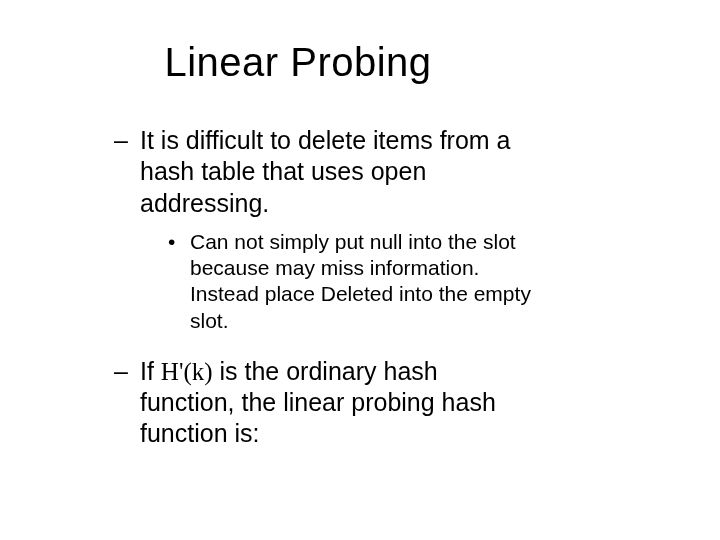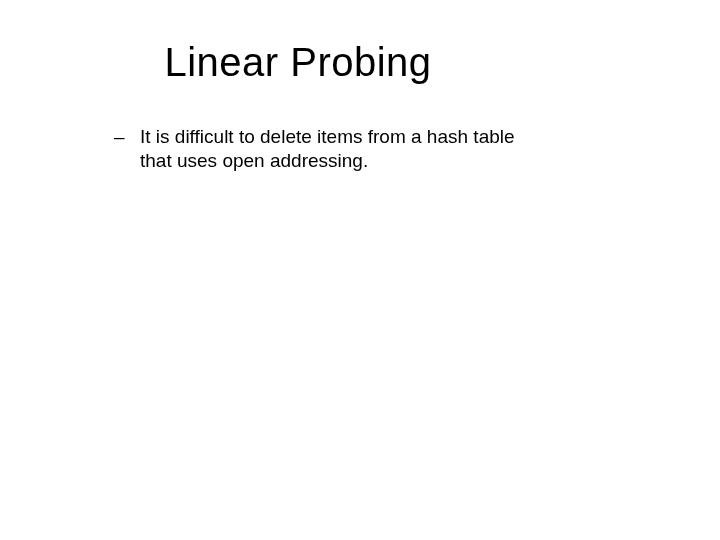--- a/index.html
+++ b/index.html
@@ -18,21 +18,21 @@
     padding: 30px 60px 40px 60px;
   }
   .title {
     text-align: center;
     font-size: 40px;
     font-weight: 400;
     margin: 10px 0 40px 0;
     letter-spacing: 0.5px;
   }
   .level1 {
-    font-size: 19px;
+    font-size: 25px;
     line-height: 1.25;
     margin: 0 0 10px 0;
     padding-left: 80px;
     text-indent: -26px;
   }
   .level1 .dash {
     display: inline-block;
     width: 26px;
     text-indent: 0;
   }
@@ -56,16 +56,22 @@
 <body>
 
 <div class="slide">
 
   <div class="title">Linear Probing</div>
 
   <div class="level1">
     <span class="dash">–</span><span>It is difficult to delete items from a hash table that uses open addressing.</span>
   </div>
 
+  <div class="level2">
+    <span class="bullet">•</span><span>Can not simply put null into the slot because may miss information.  Instead place Deleted into the empty slot.</span>
+  </div>
 
+  <div class="level1">
+    <span class="dash">–</span><span>If </span><span class="serif">H'(k)</span><span> is the ordinary hash function, the linear probing hash function is:</span>
+  </div>
 
 
 </div>
 
 </body></html>

